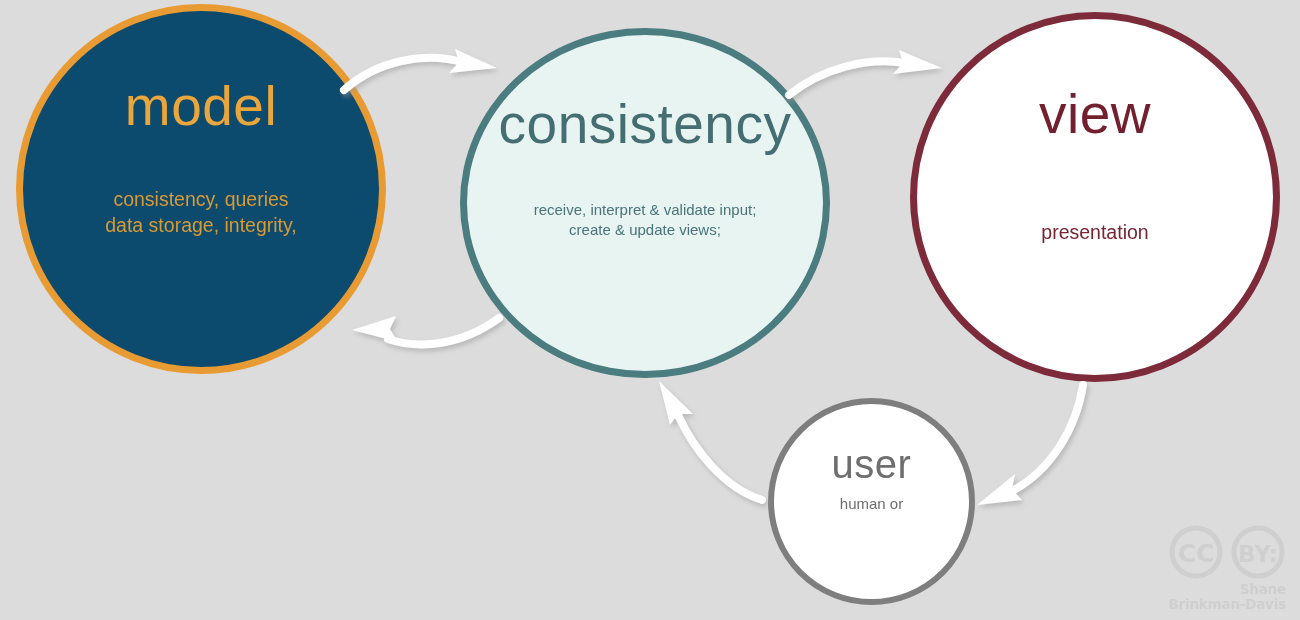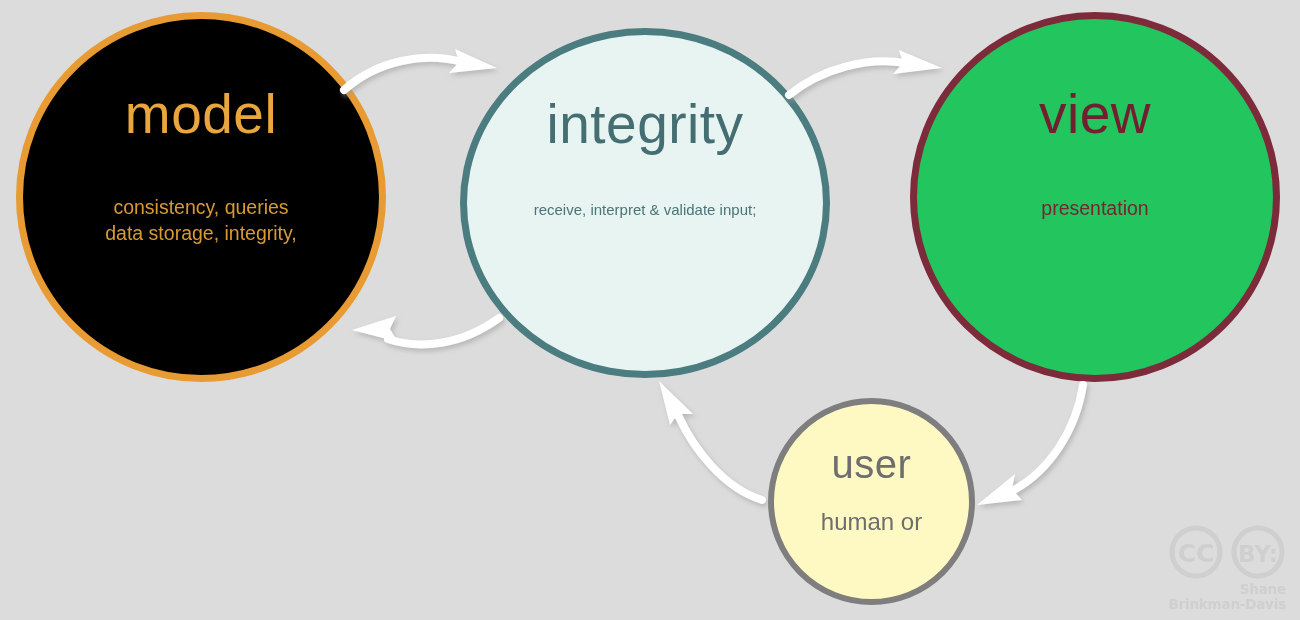--- a/index.html
+++ b/index.html
@@ -32,23 +32,23 @@
     letter-spacing: 0.5px;
     line-height: 1;
     white-space: nowrap;
   }
   .node .desc {
     line-height: 1.32;
   }
 
   
   #node-model {
-    left: 16px;  top: 12px;
+    left: 16px;  top: 4px;
     width: 370px; height: 370px;
-    background: #000000;
+    background: #0c4a6e;
     border: 7px solid #e89b32;
   }
   #node-model .title {
     color: #e8a63c;
     font-size: 55px;
     margin-top: 68px;
   }
   #node-model .desc {
     color: #d99a34;
     font-size: 19.5px;
@@ -72,52 +72,52 @@
     color: #4a7478;
     font-size: 15px;
     margin-top: 48px;
     width: 330px;
   }
 
   
   #node-view {
     left: 910px; top: 12px;
     width: 370px; height: 370px;
-    background: #22c55e;
+    background: #ffffff;
     border: 7px solid #7d2b3a;
   }
   #node-view .title {
     color: #72202f;
     font-size: 55px;
     margin-top: 68px;
   }
   #node-view .desc {
     color: #762533;
     font-size: 19.5px;
-    margin-top: 54px;
+    margin-top: 78px;
     width: 250px;
   }
 
   
   #node-user {
     left: 768px; top: 398px;
     width: 207px; height: 207px;
-    background: #fef9c3;
+    background: #ffffff;
     border: 6px solid #7e7e7e;
     z-index: 4;
   }
   #node-user .title {
     color: #6e6e6e;
     font-size: 40px;
     margin-top: 40px;
   }
   #node-user .desc {
     color: #6e6e6e;
-    font-size: 24px;
-    margin-top: 22px;
+    font-size: 15px;
+    margin-top: 10px;
     width: 190px;
   }
 
   
   #arrows {
     position: absolute;
     left: 0; top: 0;
     width: 1300px; height: 620px;
     z-index: 5;
     pointer-events: none;
@@ -189,23 +189,24 @@
 
   <div class="node" id="node-model">
     <div class="title">model</div>
     <div class="desc">
       <div>consistency, queries</div>
       <div>data storage, integrity,</div>
     </div>
   </div>
 
   <div class="node" id="node-controller">
-    <div class="title">integrity</div>
+    <div class="title">consistency</div>
     <div class="desc">
       <div>receive, interpret &amp; validate input;</div>
+      <div>create &amp; update views;</div>
     </div>
   </div>
 
   <div class="node" id="node-view">
     <div class="title">view</div>
     <div class="desc">
       <div>presentation</div>
     </div>
   </div>
 

